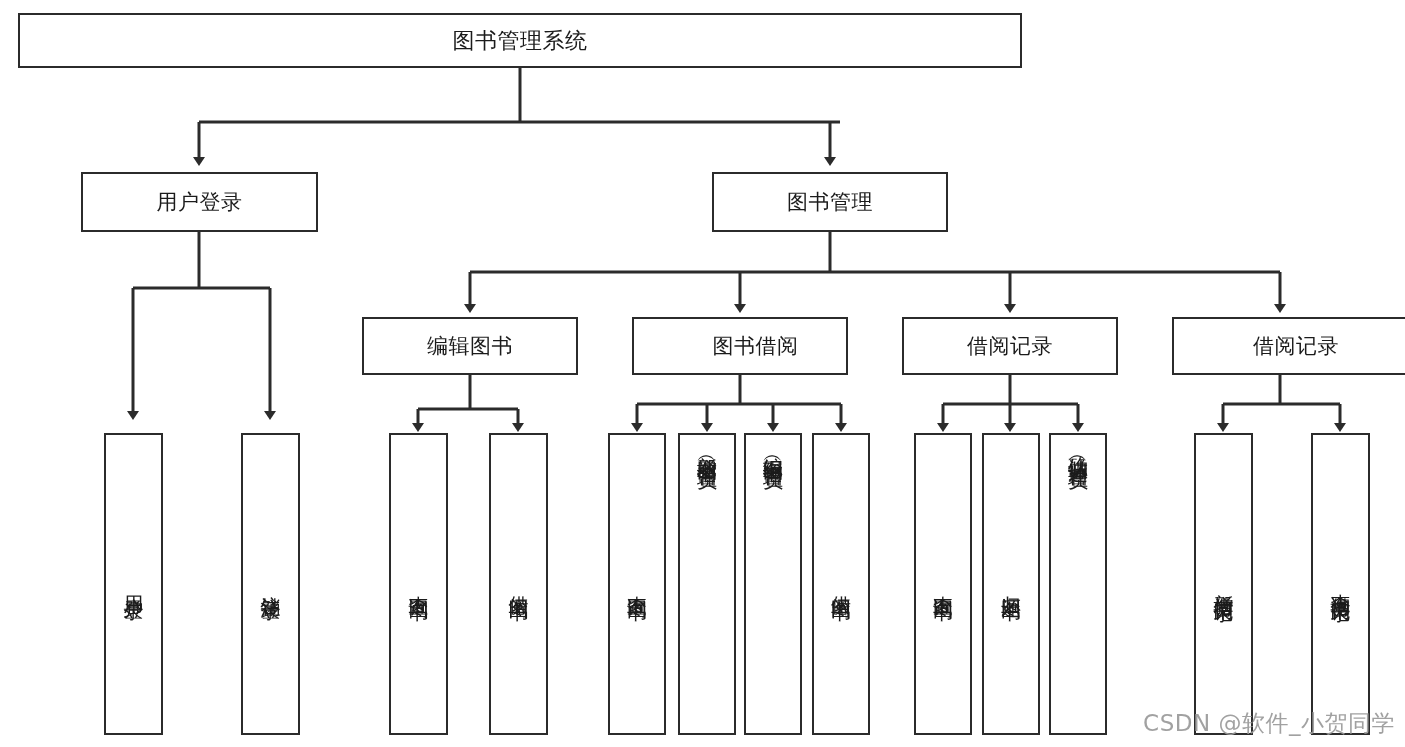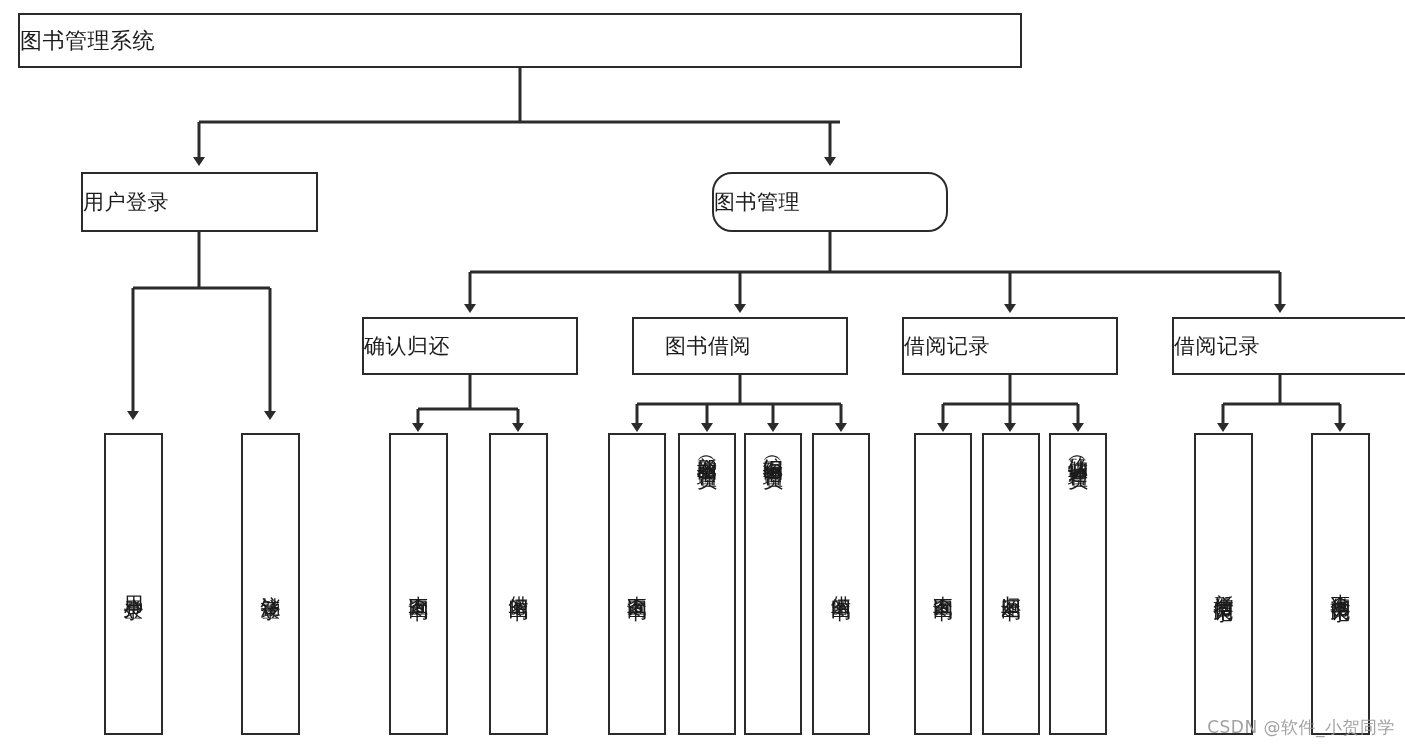--- a/index.html
+++ b/index.html
@@ -29,21 +29,21 @@
     pointer-events: none;
   }
   
   .node {
     position: absolute;
     box-sizing: border-box;
     background: #ffffff;
     border: 2.5px solid #2b2b2b;
     display: flex;
     align-items: center;
-    justify-content: flex-start;
+    justify-content: center;
     text-align: center;
   }
   .node .label {
     display: block;
     line-height: 1.18;
     letter-spacing: 0.5px;
     color: #1b1b1b;
     white-space: pre-line;
   }
   
@@ -68,21 +68,21 @@
   }
   .node.vert.centered {
     align-items: center;
     padding-top: 0;
   }
   
   #watermark {
     position: absolute;
     right: 10px;
     bottom: 8px;
-    font-size: 17px;
+    font-size: 23px;
     color: #9a9a9a;
     letter-spacing: 0.5px;
     white-space: nowrap;
     opacity: 0.92;
   }
 </style>
 </head>
 <body>
 
 <div id="diagram-root">
@@ -137,26 +137,26 @@
     </g>
   </svg>
 
   <div class="node horiz root" style="left:18px; top:13px; width:1004px; height:55px;">
     <span class="label">图书管理系统</span>
   </div>
 
   <div class="node horiz" style="left:81px; top:172px; width:237px; height:60px;">
     <span class="label">用户登录</span>
   </div>
-  <div class="node horiz" style="left:712px; top:172px; width:236px; height:60px;border-radius:20px;">
+  <div class="node horiz" style="left:712px; top:172px; width:236px; height:60px;">
     <span class="label">图书管理</span>
   </div>
 
   <div class="node horiz" style="left:362px; top:317px; width:216px; height:58px;">
-    <span class="label">确认归还</span>
+    <span class="label">编辑图书</span>
   </div>
   <div class="node horiz" style="left:632px; top:317px; width:216px; height:58px;padding-left:31px;">
     <span class="label">图书借阅</span>
   </div>
   <div class="node horiz" style="left:902px; top:317px; width:216px; height:58px;">
     <span class="label">借阅记录</span>
   </div>
   <div class="node horiz" style="left:1172px; top:317px; width:248px; height:58px;">
     <span class="label">借阅记录</span>
   </div>

